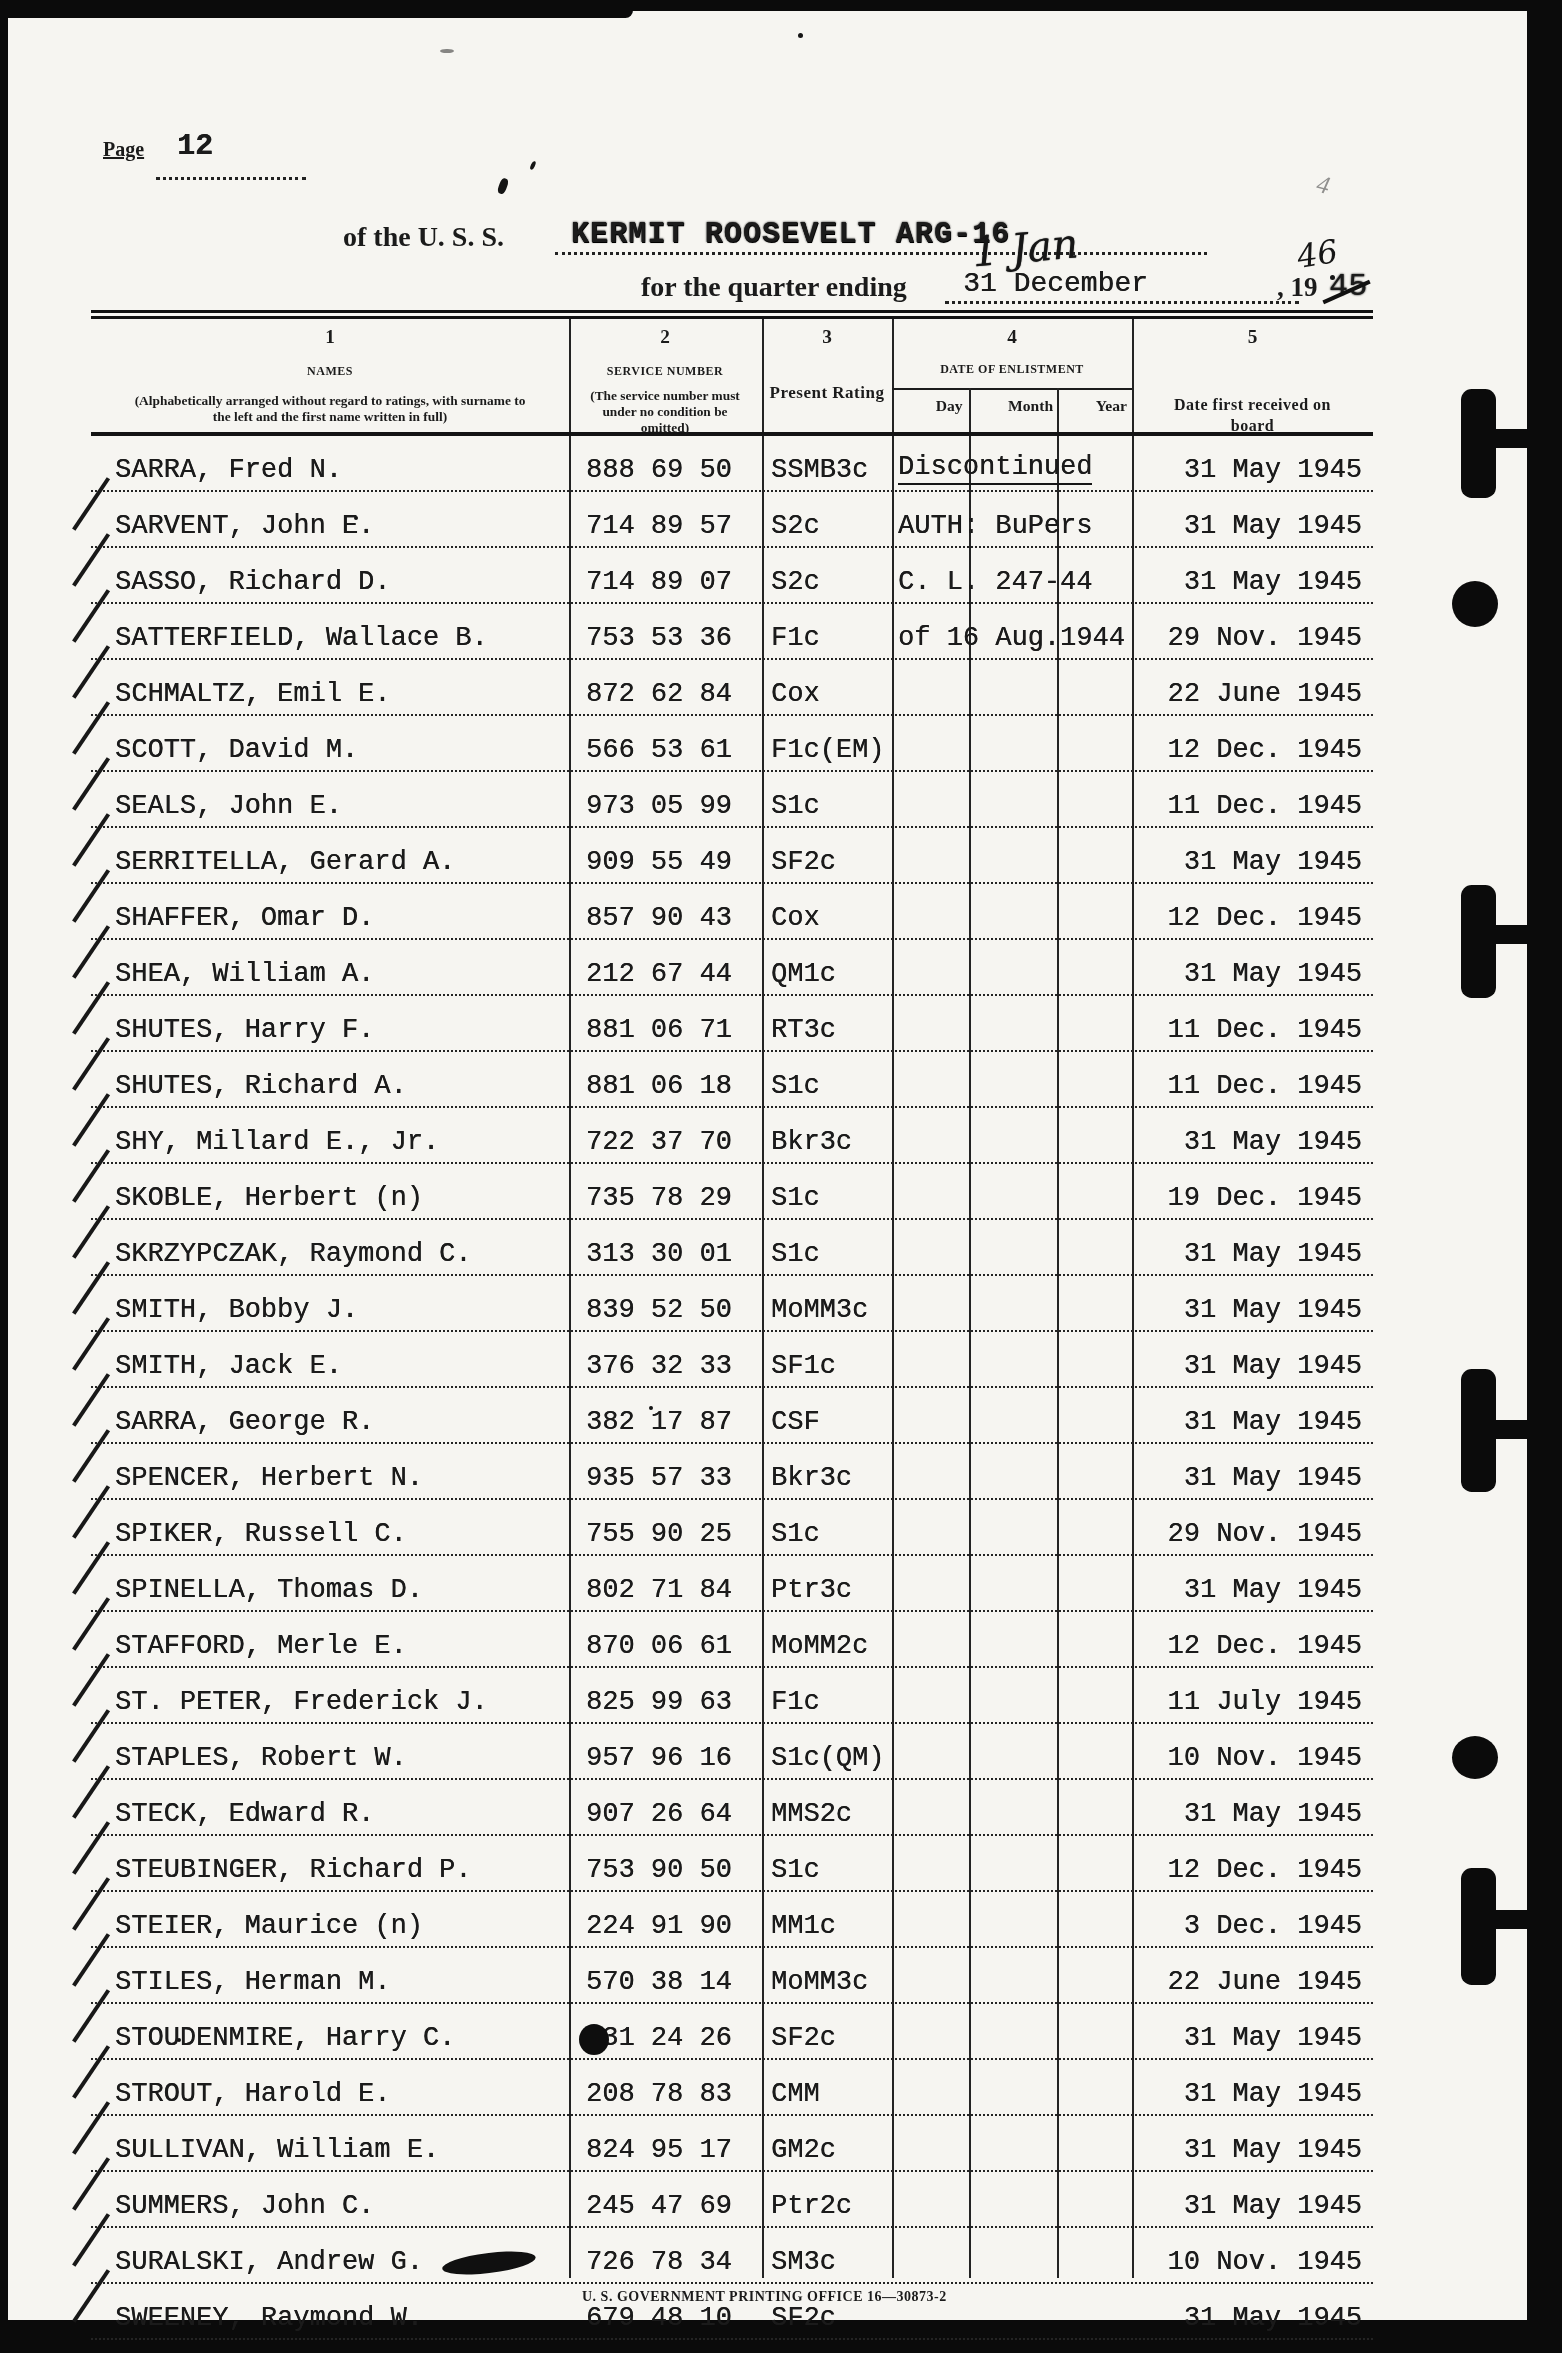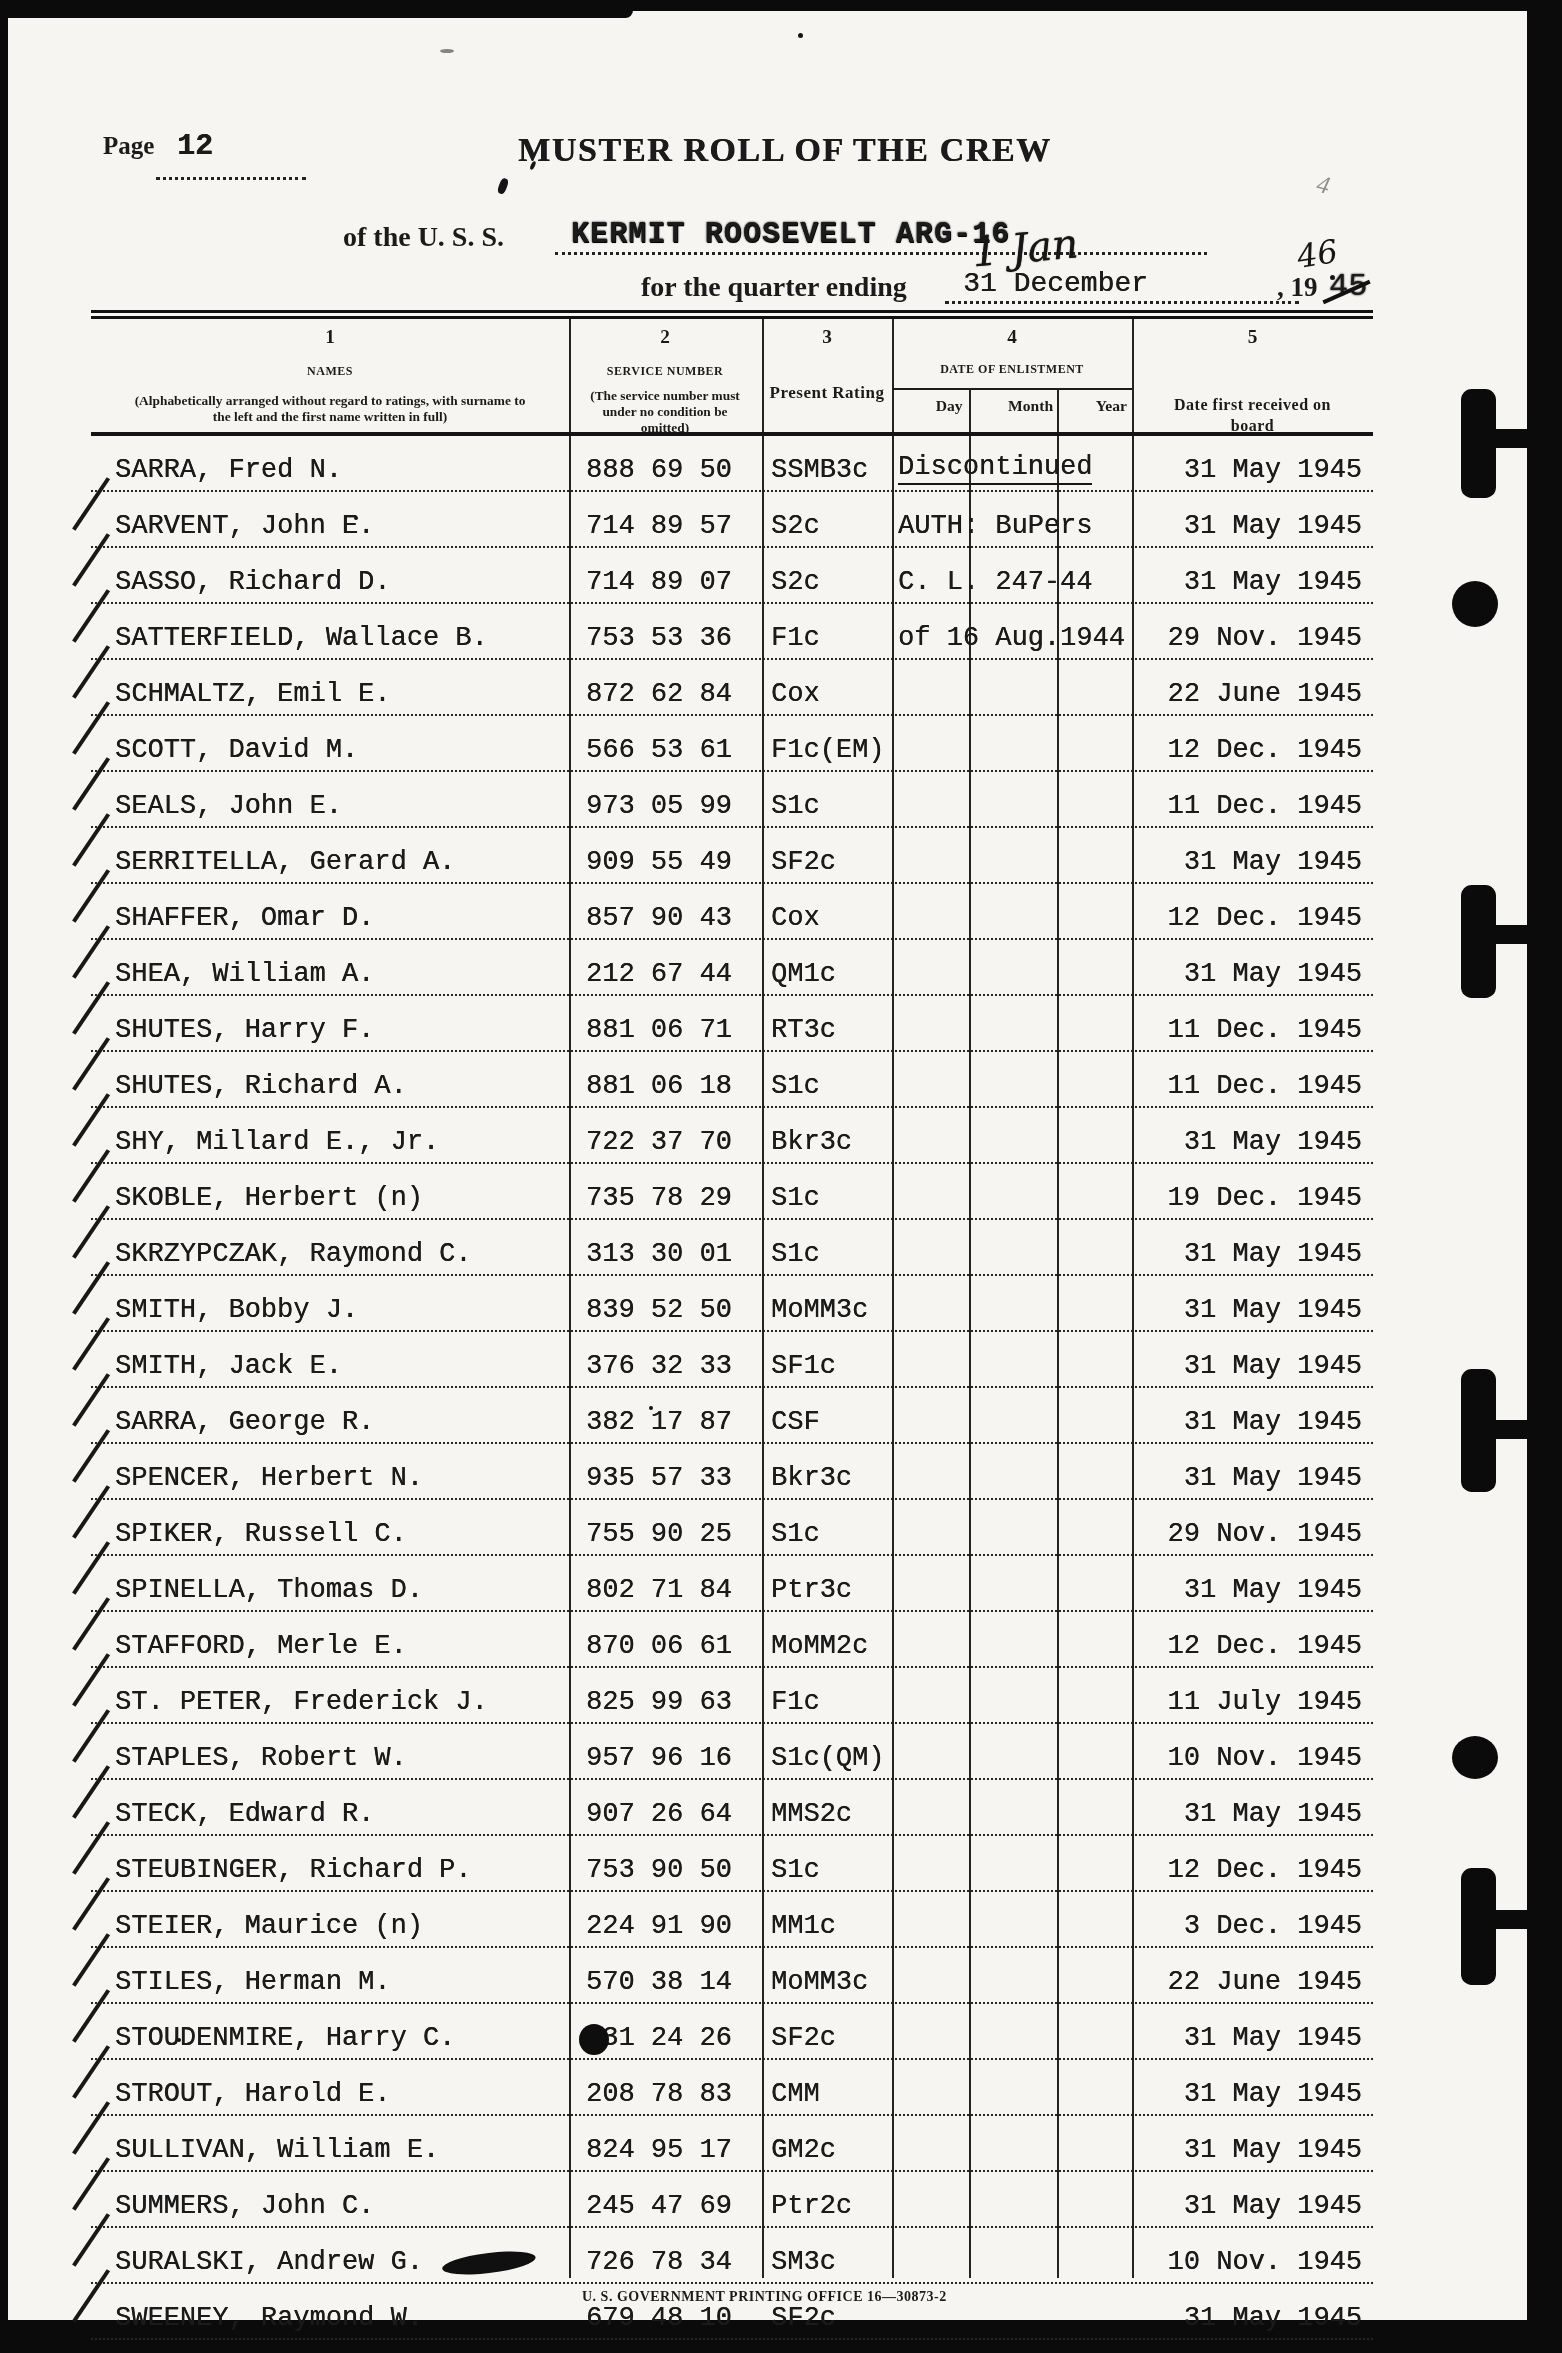--- a/index.html
+++ b/index.html
@@ -16,21 +16,21 @@
   #top-bar-1{left:0;top:0;width:1562px;height:10.7px;}
   #top-bar-2{left:0;top:0;width:633px;height:18px;border-radius:0 0 7.5px 3.2px;}
   #left-strip{left:0;top:0;width:7.5px;height:2354px;}
   #bottom-bar{left:0;top:2320px;width:1562px;height:34px;}
   #right-strip{left:1527px;top:0;width:35px;height:2354px;}
   .plug-body{left:1461px;width:35px;border-radius:10.7px;}
   .plug-stem{left:1492px;width:38px;height:19.3px;}
   .blob-ellipse{left:1452px;width:46px;border-radius:50%;}
   .speck{position:absolute;background:#151515;border-radius:50%;}
   .mono{font-family:"Liberation Mono","DejaVu Sans Mono", monospace;}
-  #page-label{position:absolute;left:103px;top:132px;font-size:25px;font-weight:bold;}
+  #page-label{position:absolute;left:103px;top:138px;font-size:20px;font-weight:bold;text-decoration:underline;}
   #page-number{position:absolute;left:177px;top:129px;font-size:30px;font-weight:bold;text-shadow:0.5px 0 0 #1b1b1b;}
   #page-num-line{position:absolute;left:156px;top:177px;width:150px;border-bottom:3.2px dotted #222;}
   #doc-title{position:absolute;left:518px;top:131px;font-size:34px;font-weight:bold;letter-spacing:1.6px;text-shadow:0.5px 0 0 #1b1b1b;}
   #ship-prefix{position:absolute;left:343px;top:221px;font-size:28px;font-weight:bold;}
   #ship-name{position:absolute;left:571px;top:217px;font-size:30px;font-weight:bold;letter-spacing:1.1px;text-shadow:0 0 2.1px #000,0.5px 0.5px 0 #000;}
   #ship-line{position:absolute;left:555px;top:252px;width:652px;border-bottom:3.2px dotted #222;}
   #quarter-prefix{position:absolute;left:641px;top:271px;font-size:28px;font-weight:bold;}
   #quarter-line{position:absolute;left:945px;top:301px;width:354px;border-bottom:3.2px dotted #222;}
   #quarter-value{position:absolute;left:963px;top:268px;font-size:28px;text-shadow:0.5px 0 0 #1b1b1b;}
   #year-prefix{position:absolute;left:1277px;top:272px;font-size:27px;font-weight:bold;}
@@ -111,21 +111,20 @@
   <div class="speck" style="left:798px;top:33px;width:5.4px;height:5.4px;"></div>
   <div class="speck" style="left:440px;top:49px;width:14px;height:4.3px;opacity:.5;"></div>
   <div class="speck" style="left:1330px;top:275px;width:5.4px;height:5.4px;"></div>
   <div class="speck" style="left:354px;top:516px;width:3.8px;height:3.8px;"></div>
   <div class="speck" style="left:649px;top:1406px;width:3.8px;height:3.8px;"></div>
   <div class="speck" style="left:177px;top:2038px;width:4.3px;height:4.3px;"></div>
 
   <div id="page-label">Page</div>
   <div id="page-num-line"></div>
   <div id="page-number" class="mono">12</div>
-  <div id="doc-title">MUSTER ROLL OF THE CREW</div>
 
   <div id="ship-prefix">of the U. S. S.</div>
   <div id="ship-line"></div>
   <div id="ship-name" class="mono">KERMIT ROOSEVELT ARG-16</div>
 
   <div id="quarter-prefix">for the quarter ending</div>
   <div id="quarter-line"></div>
   <div id="quarter-value" class="mono">31 December</div>
   <div id="year-prefix">, 19</div>
   <div id="year-value" class="mono">45</div>

